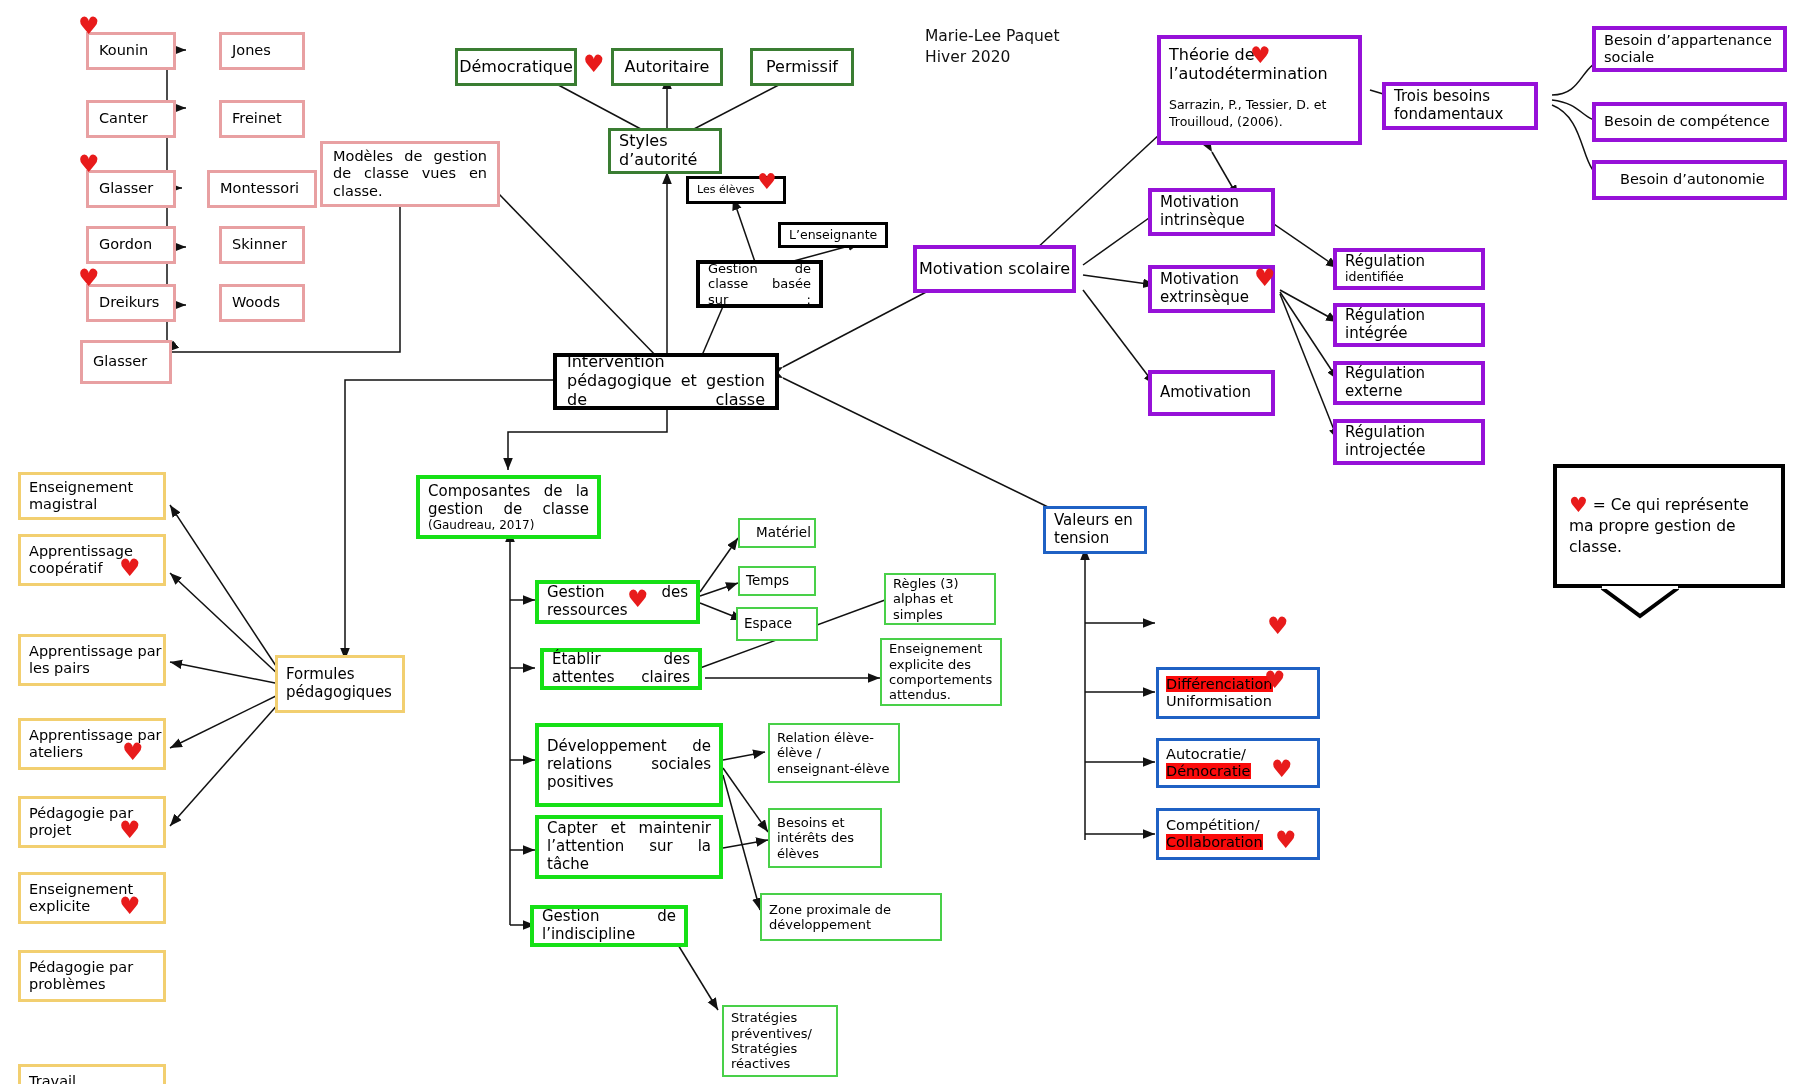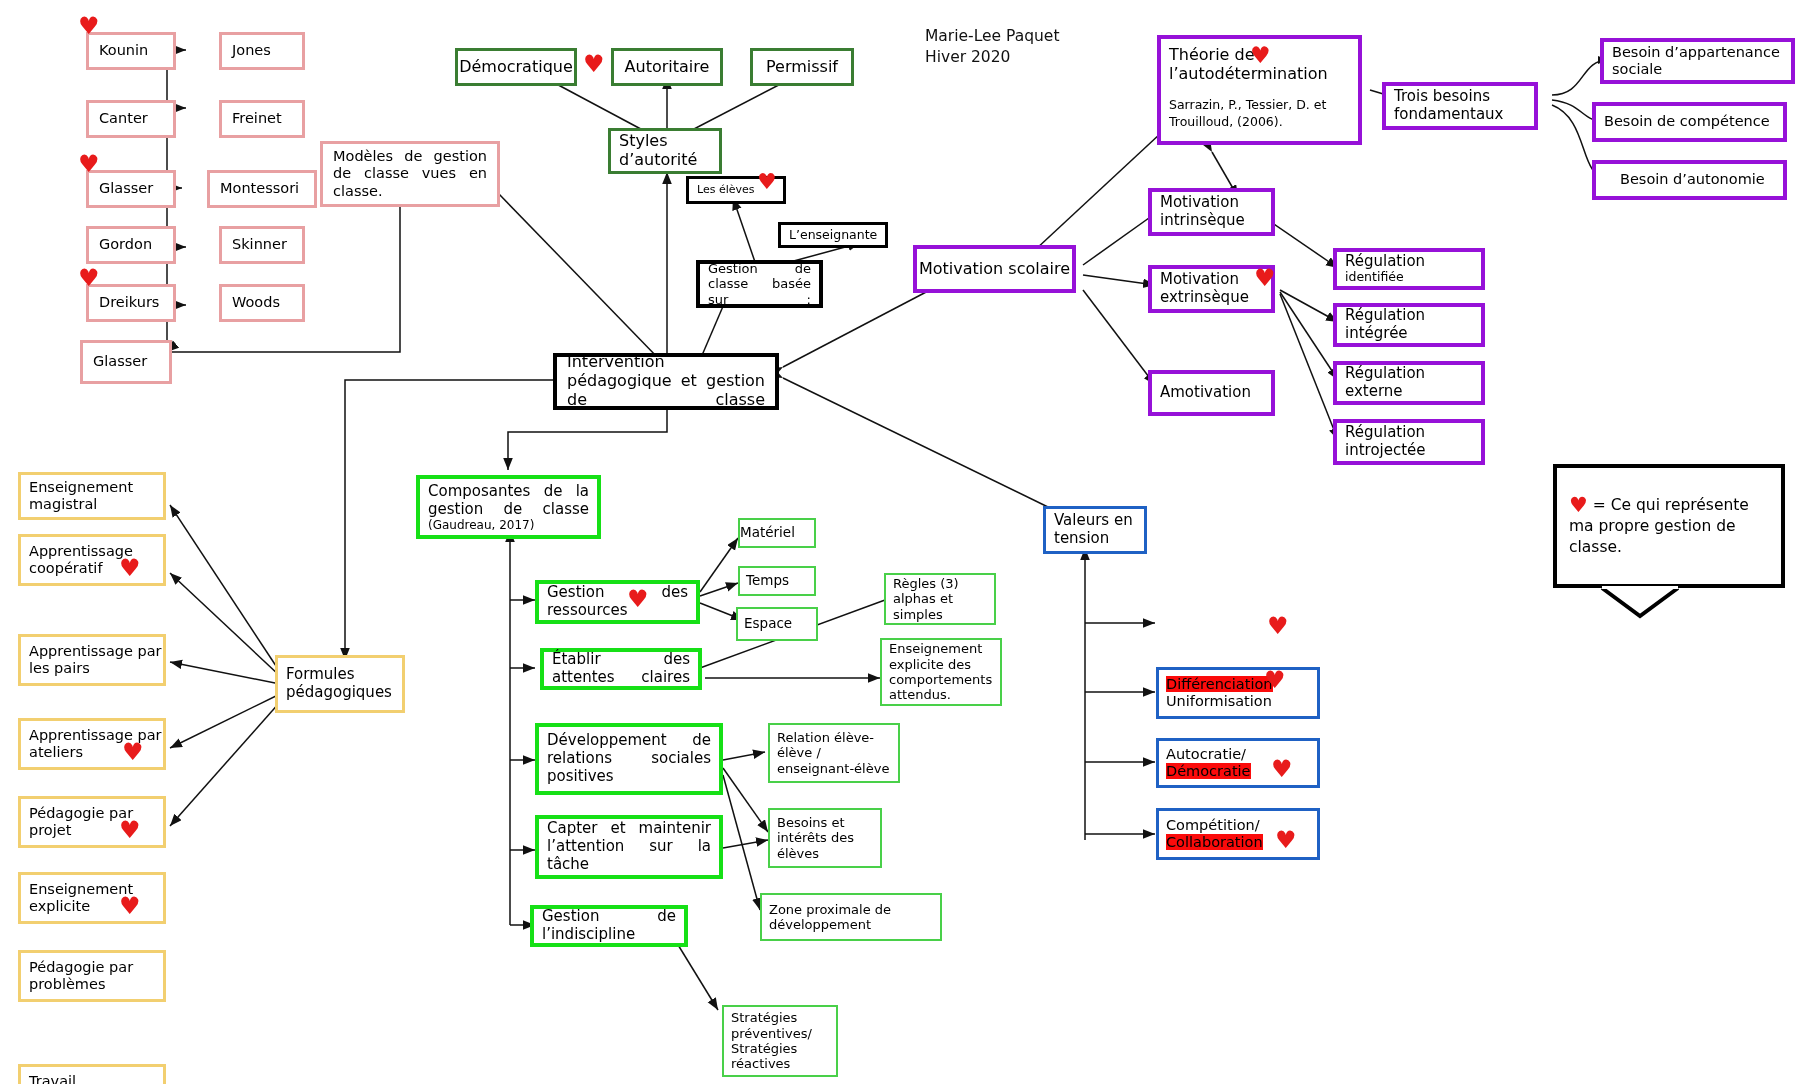--- a/index.html
+++ b/index.html
@@ -229,21 +229,21 @@
       <div style="font-size:16px;line-height:1.2;">Théorie de l’autodétermination</div>
       <div style="font-size:12.5px;line-height:1.35;margin-top:14px;">Sarrazin, P., Tessier, D. et Trouilloud, (2006).</div>
     </div>
   </div>
   <span class="hv" style="left:1250px;top:44px;font-size:23px;">♥</span>
 
   <div class="node purple" style="left:1382px;top:82px;width:156px;height:48px;">
     <span class="txt plain" style="font-size:15px;padding-left:8px;">Trois besoins fondamentaux</span>
   </div>
 
-  <div class="node purple" style="left:1592px;top:38px;width:195px;height:46px;margin-left:8px;">
+  <div class="node purple" style="left:1592px;top:26px;width:195px;height:46px;">
     <span class="txt plain" style="font-size:14.5px;padding-left:8px;">Besoin d’appartenance sociale</span>
   </div>
   <div class="node purple" style="left:1592px;top:102px;width:195px;height:40px;">
     <span class="txt plain" style="font-size:14.5px;padding-left:8px;">Besoin de compétence</span>
   </div>
   <div class="node purple" style="left:1592px;top:160px;width:195px;height:40px;">
     <span class="txt plain" style="font-size:14.5px;padding-left:24px;">Besoin d’autonomie</span>
   </div>
 
   <div class="node purple" style="left:913px;top:245px;width:163px;height:48px;">
@@ -295,34 +295,34 @@
 
   <div class="node greenBright" style="left:535px;top:580px;width:165px;height:44px;">
     <span class="txt just" style="font-size:15px;padding:0 8px;">Gestion des ressources</span>
   </div>
   <span class="hv" style="left:627px;top:587px;font-size:24px;">♥</span>
 
   <div class="node greenBright" style="left:540px;top:648px;width:162px;height:42px;">
     <span class="txt just" style="font-size:15px;padding:0 8px;">Établir des attentes claires</span>
   </div>
 
-  <div class="node greenBright" style="left:535px;top:723px;width:188px;height:72px;">
+  <div class="node greenBright" style="left:535px;top:723px;width:188px;height:84px;">
     <span class="txt just" style="font-size:15px;padding:0 8px;">Développement de relations sociales positives</span>
   </div>
 
   <div class="node greenBright" style="left:535px;top:815px;width:188px;height:64px;">
     <span class="txt just" style="font-size:15px;padding:0 8px;">Capter et maintenir l’attention sur la tâche</span>
   </div>
 
   <div class="node greenBright" style="left:530px;top:905px;width:158px;height:42px;">
     <span class="txt just" style="font-size:15px;padding:0 8px;">Gestion de l’indiscipline</span>
   </div>
 
   <div class="node greenThin" style="left:738px;top:518px;width:78px;height:30px;">
-    <span class="txt plain" style="font-size:13.5px;padding-left:0;">Matériel</span>
+    <span class="txt plain" style="font-size:13.5px;padding-left:16px;">Matériel</span>
   </div>
   <div class="node greenThin" style="left:738px;top:566px;width:78px;height:30px;">
     <span class="txt plain" style="font-size:13.5px;padding-left:6px;">Temps</span>
   </div>
   <div class="node greenThin" style="left:736px;top:607px;width:82px;height:34px;">
     <span class="txt plain" style="font-size:13.5px;padding-left:6px;">Espace</span>
   </div>
 
   <div class="node greenThin" style="left:884px;top:573px;width:112px;height:52px;">
     <span class="txt plain" style="font-size:13px;padding-left:7px;">Règles (3) alphas et simples</span>

